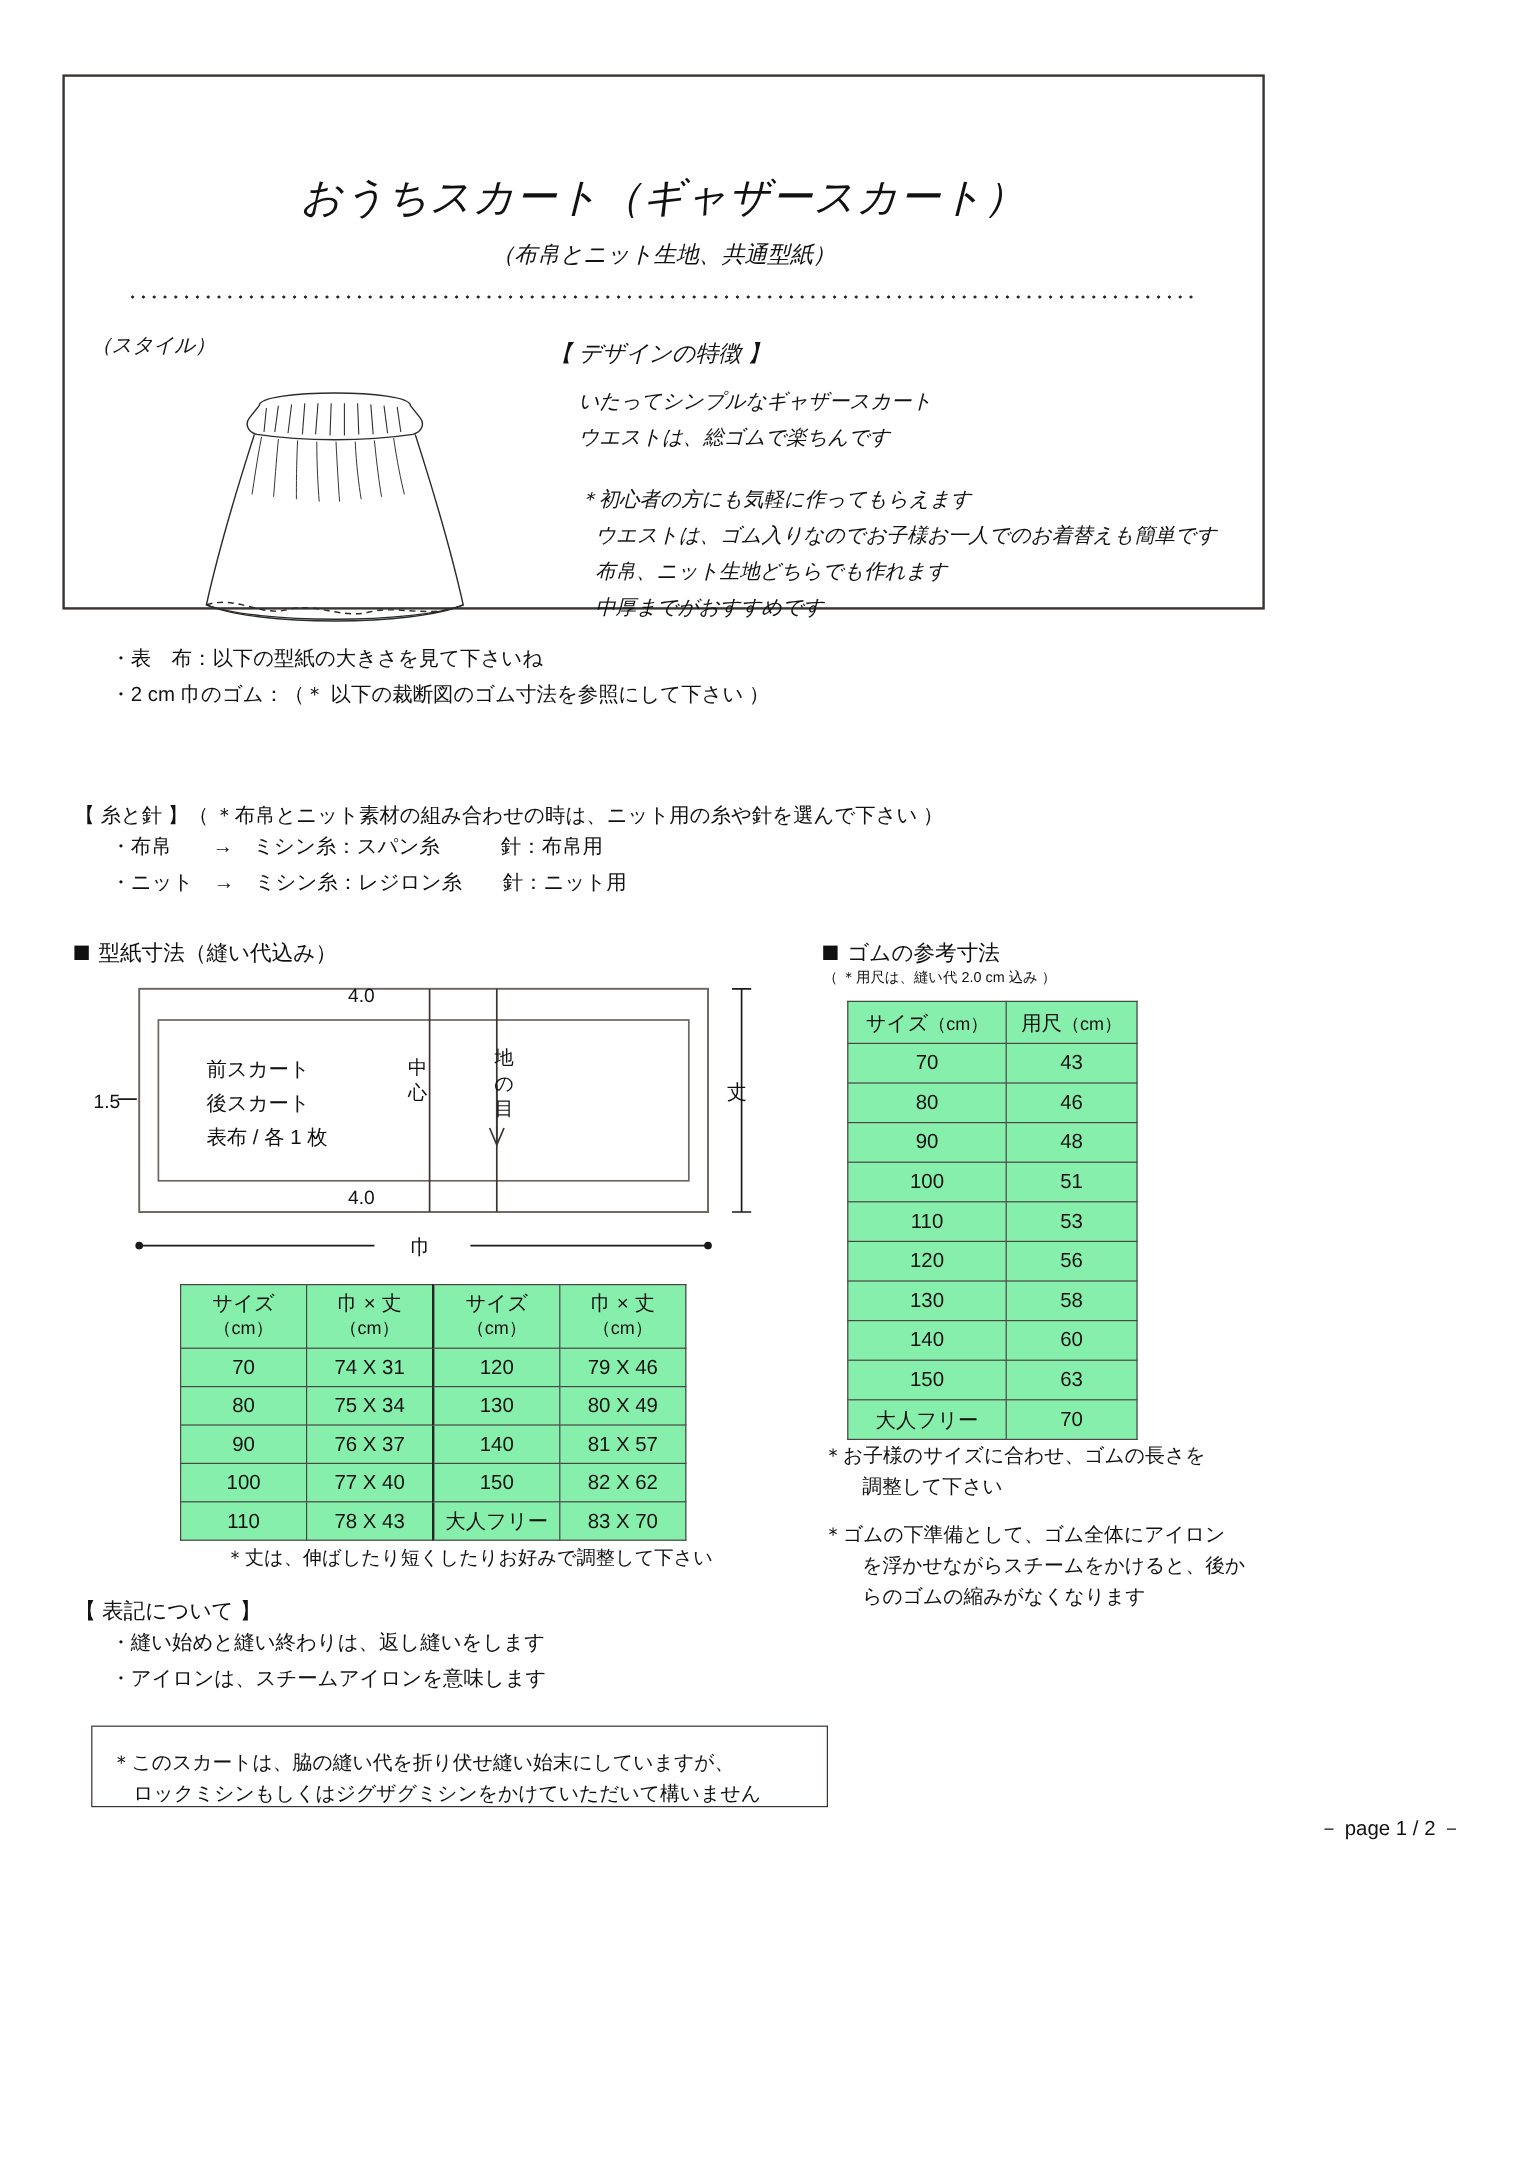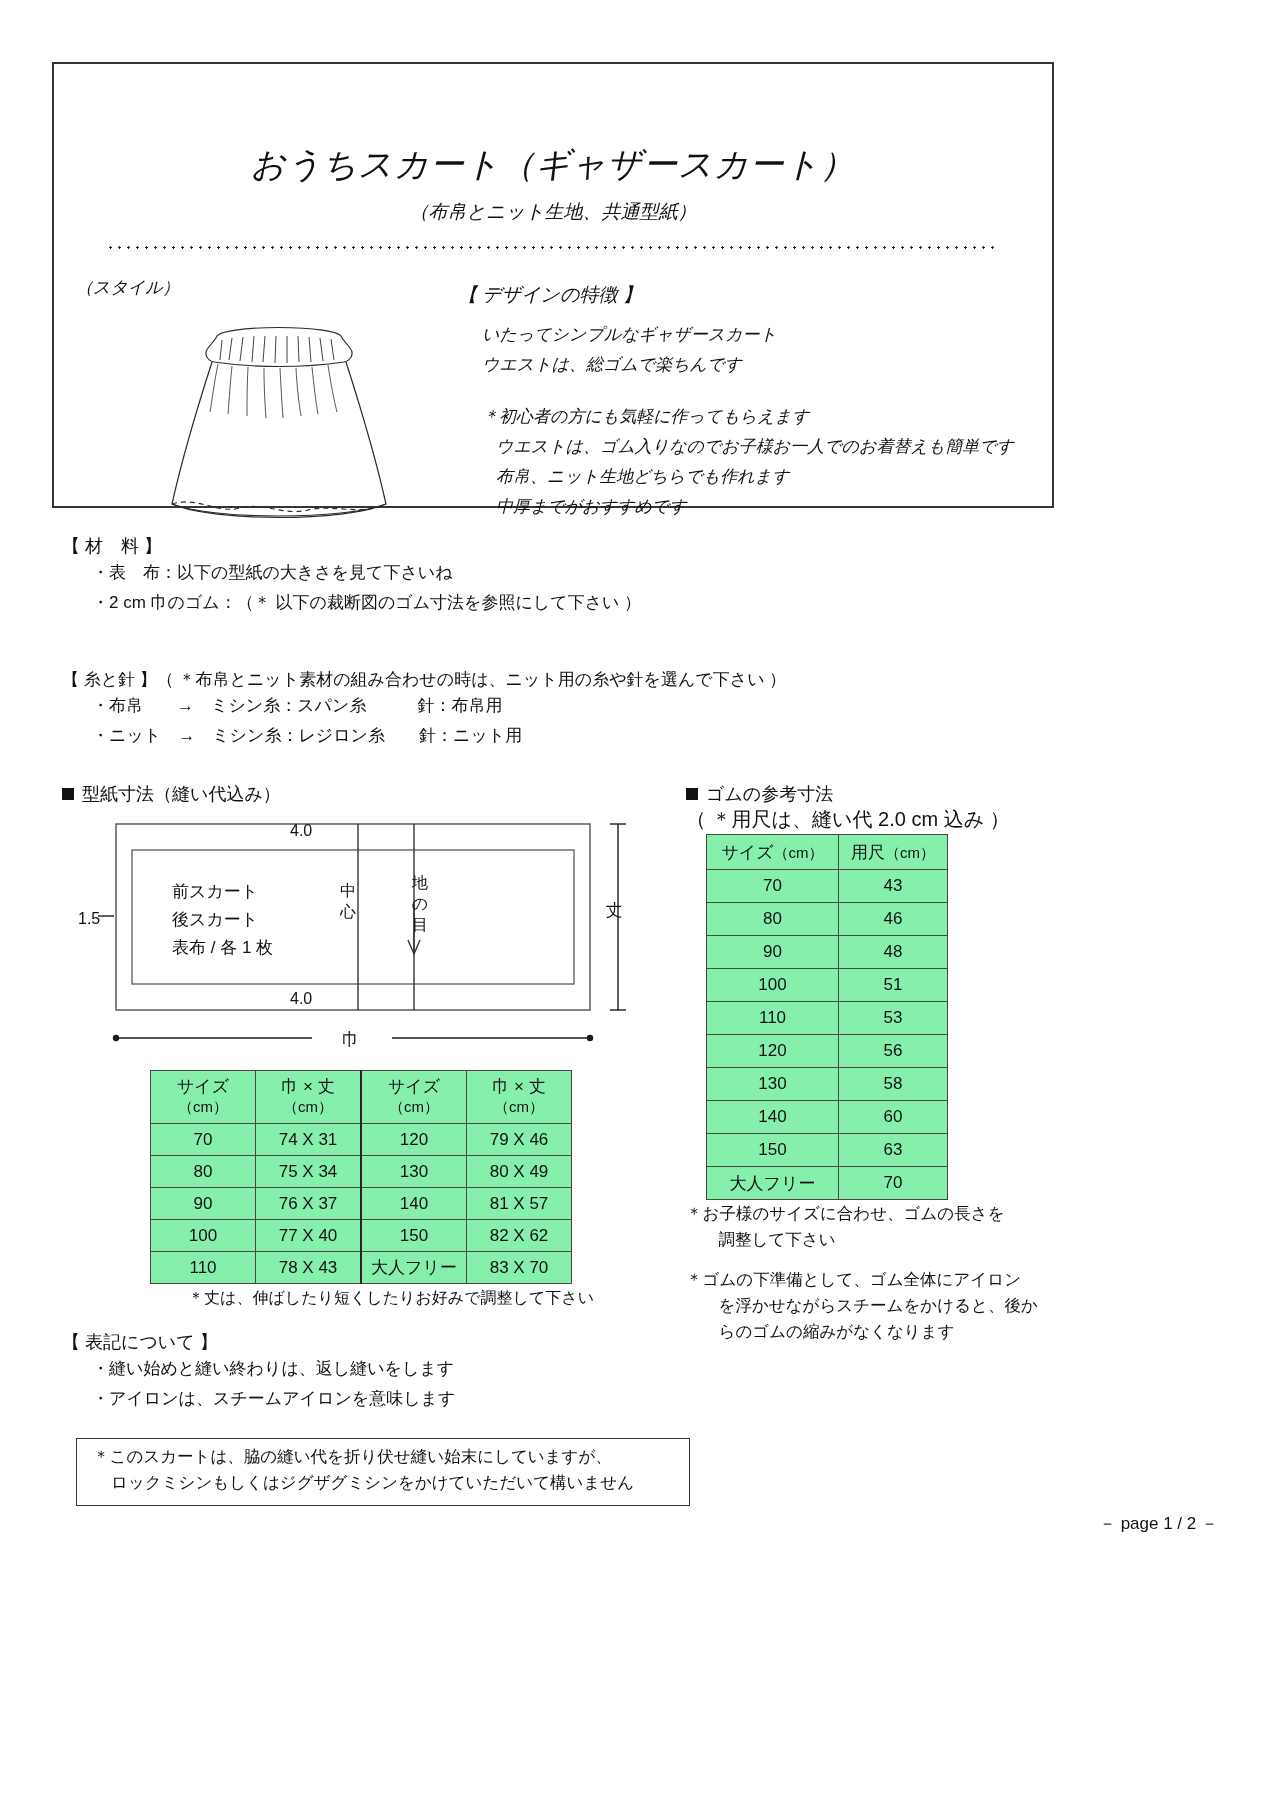--- a/index.html
+++ b/index.html
@@ -48,21 +48,21 @@
   .b-ind{padding-left:30px;}
 
   #materials{position:absolute;left:62px;top:534px;width:720px;}
   #threads{position:absolute;left:62px;top:668px;width:760px;}
 
   .sq-head{font-size:18px;color:#111;white-space:nowrap;}
   .sq-head .sq{display:inline-block;width:12px;height:12px;background:#111;margin-right:8px;}
 
   #pattern-head{position:absolute;left:62px;top:782px;}
   #elastic-head{position:absolute;left:686px;top:782px;}
-  #elastic-sub{position:absolute;left:686px;top:806px;font-size:20px;color:#111;white-space:nowrap;}
+  #elastic-sub{position:absolute;left:686px;top:806px;font-size:12px;color:#111;white-space:nowrap;}
 
   
   .schematic{position:absolute;left:62px;top:812px;width:600px;height:240px;}
 
   
   table.grid{border-collapse:collapse;background:#86efac;padding-left:20px;}
   table.grid td,table.grid th{
     border:1px solid #4a4443;font-weight:normal;color:#111;text-align:center;
   }
 
@@ -83,21 +83,21 @@
 
   #elastic-notes{position:absolute;left:686px;top:1200px;width:380px;}
   #elastic-notes p{margin:0 0 14px 0;font-size:16.5px;line-height:26px;color:#111;}
   #elastic-notes .hang{padding-left:16px;text-indent:-16px;}
 
   
   #notation{position:absolute;left:62px;top:1330px;width:700px;}
 
   #final-note{
     position:absolute;left:76px;top:1438px;width:614px;height:68px;
-    border:1px solid #3a3330;box-sizing:border-box;padding:4px 16px;background:#fff;
+    border:1px solid #3a3330;box-sizing:border-box;padding:17px 16px;background:#fff;
   }
   #final-note div{font-size:16.5px;line-height:26px;color:#111;white-space:nowrap;}
   #final-note .ind{padding-left:18px;}
 
   #page-num{position:absolute;right:62px;top:1512px;font-size:17px;color:#111;}
 
   .dimlbl{position:absolute;font-size:16px;color:#111;}
 </style>
 </head>
 <body>
@@ -153,21 +153,20 @@
       <div class="ln ind1">ウエストは、総ゴムで楽ちんです</div>
       <div class="gap"></div>
       <div class="ln ind1">＊初心者の方にも気軽に作ってもらえます</div>
       <div class="ln ind1" style="padding-left:38px">ウエストは、ゴム入りなのでお子様お一人でのお着替えも簡単です</div>
       <div class="ln ind1" style="padding-left:38px">布帛、ニット生地どちらでも作れます</div>
       <div class="ln ind1" style="padding-left:38px">中厚までがおすすめです</div>
     </div>
   </div>
 
   <div id="materials">
-    <div class="sec-head">【 材　料 】</div>
     <div class="sec-line b-ind">・表　布：以下の型紙の大きさを見て下さいね</div>
     <div class="sec-line b-ind">・2 cm 巾のゴム：（＊ 以下の裁断図のゴム寸法を参照にして下さい ）</div>
   </div>
 
   <div id="threads">
     <div class="sec-head" style="font-size:17px">【 糸と針 】（ ＊布帛とニット素材の組み合わせの時は、ニット用の糸や針を選んで下さい ）</div>
     <div class="sec-line b-ind">・布帛　　→　ミシン糸：スパン糸　　　針：布帛用</div>
     <div class="sec-line b-ind">・ニット　→　ミシン糸：レジロン糸　　針：ニット用</div>
   </div>
 

